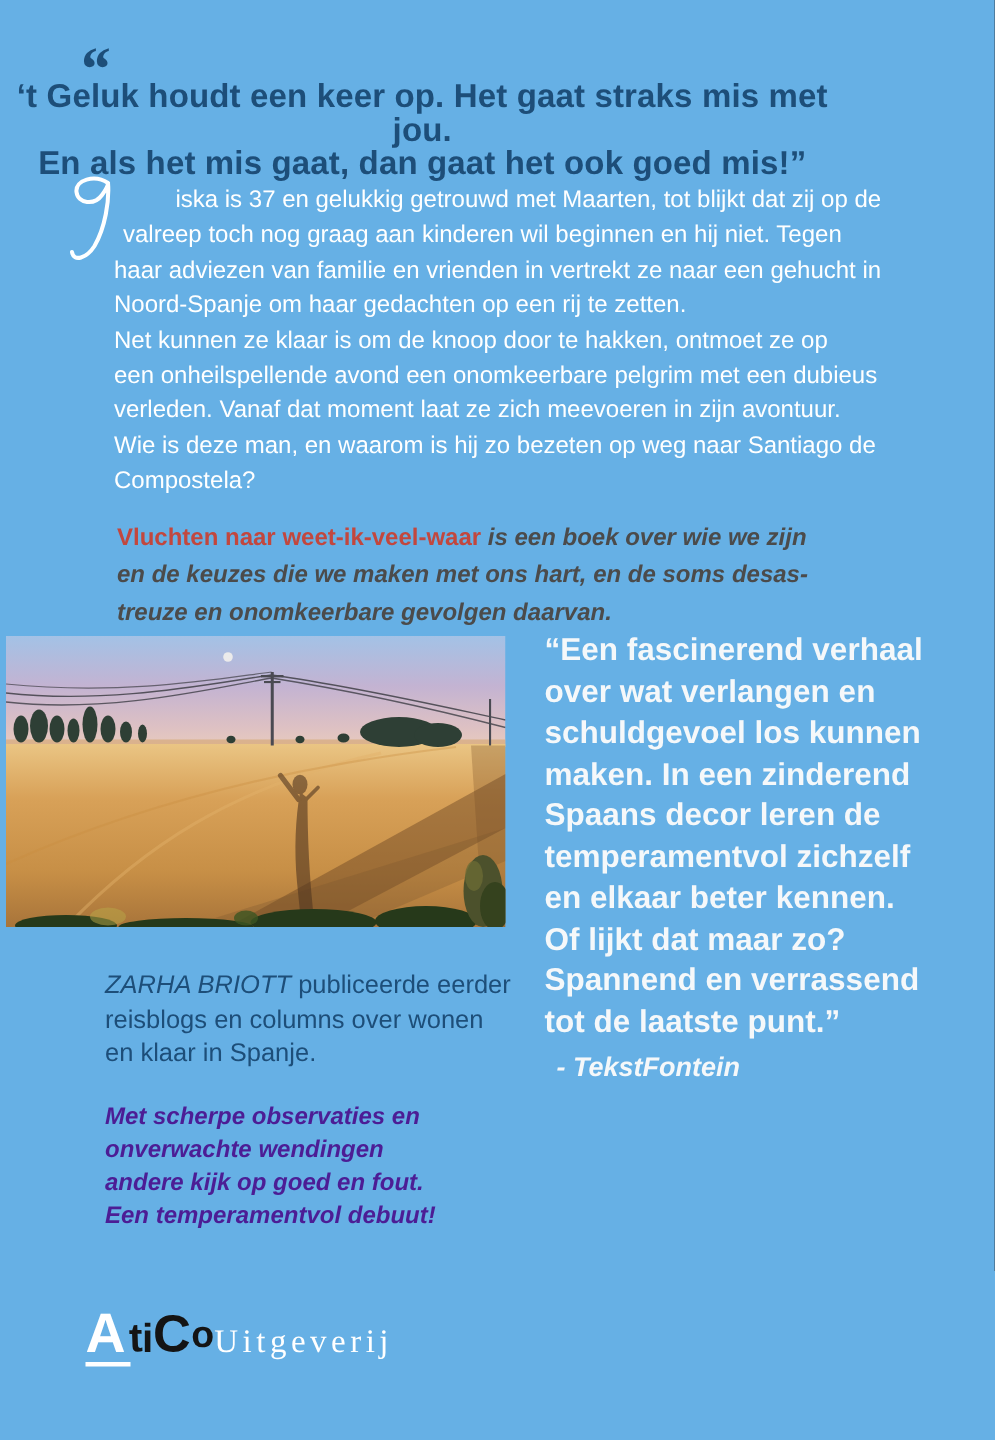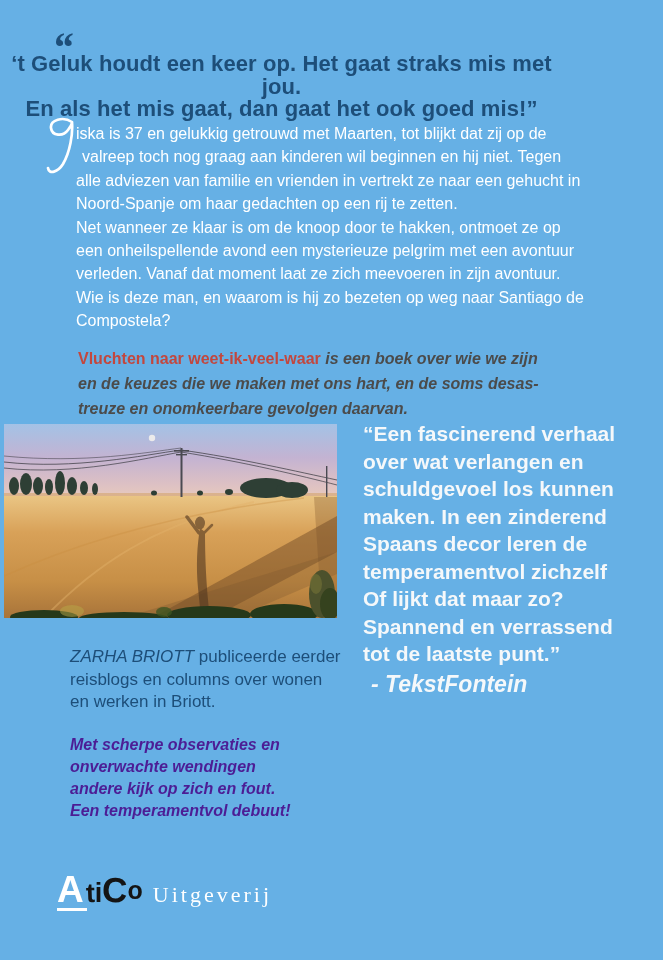--- a/index.html
+++ b/index.html
@@ -22,39 +22,39 @@
     color:#1d4e79; font-size:22px; line-height:22.5px; font-weight:600;
     letter-spacing:0.1px;
   }
 
   
   .drop-cap { left:44px; top:117px; width:34px; height:60px; }
   .synopsis {
     left:76px; top:122px; color:#ffffff;
     font-size:16px; line-height:23.4px; white-space:nowrap;
   }
-  .syn-i1 { margin-left:0; }
+  .syn-i1 { margin-left:10px;text-align:right; }
   .syn-i2 { margin-left:6px; }
 
   
   .blurb {
     left:78px; top:346px; font-size:16px; line-height:25px;
     font-style:italic; font-weight:bold; color:#4b4b4b; white-space:nowrap;
   }
   .blurb-red { color:#c2473e; font-style:normal; }
 
   
   .photo { left:4px; top:424px; width:333px; height:194px; display:block; }
 
   
   .review {
     left:363px; top:420px; color:#f5f8fa;
     font-size:21px; line-height:27.5px; white-space:nowrap; font-weight:700;
   }
-  .review-attr { margin-top:3px; padding-left:8px; font-style:italic; font-size:23px; }
+  .review-attr { margin-top:3px; padding-left:8px; font-style:italic; font-size:18px; }
 
   
   .author {
     left:70px; top:646px; color:#1d4e79;
     font-size:17px; line-height:22.7px; white-space:nowrap;
   }
   .author-name { font-style:italic;margin-top:24px; }
 
   
   .closing {
@@ -65,21 +65,21 @@
   
   .logo { left:57px; top:870px; display:flex; align-items:baseline; }
   .logo span { display:inline-block; }
   .logo-a { font-size:37px; font-weight:bold; color:#ffffff; line-height:1; }
   .logo-t { font-size:27px; font-weight:bold; color:#141414; transform:rotate(-2deg); margin-left:2px; }
   .logo-i { font-size:27px; font-weight:bold; color:#141414; }
   .logo-c { font-size:35px; font-weight:bold; color:#141414; transform:rotate(1.5deg); }
   .logo-o { font-size:25px; font-weight:bold; color:#141414; transform:translateY(-3px); }
   .logo-suffix {
     font-family:"Liberation Serif", serif; font-size:22px; color:#ffffff;
-    letter-spacing:3px; margin-left:10px;
+    letter-spacing:3px; 
   }
   .logo-underline { left:57px; top:908px; width:30px; height:3px; background:#ffffff; }
 </style>
 </head>
 <body>
 
 <div id="page">
 
   <div class="abs quote-mark">“</div>
   <div class="abs top-quote">
@@ -88,24 +88,24 @@
   </div>
 
   <svg class="abs drop-cap" viewBox="0 0 34 60" role="img" aria-label="J">
     <path d="M28 5 C19 -1 6 3 7 11 C8 19 19 20 24 13 C27 9 28 6 28 5
              C29 17 26 35 19 47 C14 55 5 58 4 51" fill="none" stroke="#ffffff" stroke-width="2.7" stroke-linecap="round" stroke-linejoin="round"></path>
   </svg>
 
   <div class="abs synopsis">
     <div class="syn-i1">iska is 37 en gelukkig getrouwd met Maarten, tot blijkt dat zij op de</div>
     <div class="syn-i2">valreep toch nog graag aan kinderen wil beginnen en hij niet. Tegen</div>
-    <div>alle adviezen van familie en vrienden in vertrekt ze naar een gehucht in</div>
+    <div>haar adviezen van familie en vrienden in vertrekt ze naar een gehucht in</div>
     <div>Noord-Spanje om haar gedachten op een rij te zetten.</div>
-    <div>Net wanneer ze klaar is om de knoop door te hakken, ontmoet ze op</div>
-    <div>een onheilspellende avond een mysterieuze pelgrim met een avontuur</div>
+    <div>Net kunnen ze klaar is om de knoop door te hakken, ontmoet ze op</div>
+    <div>een onheilspellende avond een onomkeerbare pelgrim met een dubieus</div>
     <div>verleden. Vanaf dat moment laat ze zich meevoeren in zijn avontuur.</div>
     <div>Wie is deze man, en waarom is hij zo bezeten op weg naar Santiago de</div>
     <div>Compostela?</div>
   </div>
 
   <div class="abs blurb">
     <div>
       <span class="blurb-red">Vluchten naar weet-ik-veel-waar</span><span>  is een boek over wie we zijn</span>
     </div>
     <div>en de keuzes die we maken met ons hart, en de soms desas-</div>
@@ -189,38 +189,39 @@
     <ellipse cx="160" cy="188" rx="8" ry="5" fill="#3c5522" opacity="0.8"></ellipse>
   </svg>
 
   <div class="abs review">
     <div>“Een fascinerend verhaal</div>
     <div>over wat verlangen en</div>
     <div>schuldgevoel los kunnen</div>
     <div>maken. In een zinderend</div>
     <div>Spaans decor leren de</div>
     <div>temperamentvol zichzelf</div>
+    <div>en elkaar beter kennen.</div>
     <div>Of lijkt dat maar zo?</div>
     <div>Spannend en verrassend</div>
     <div>tot de laatste punt.”</div>
     <div class="review-attr">- TekstFontein</div>
   </div>
 
   <div class="abs author">
     <div>
       <span class="author-name">ZARHA BRIOTT</span><span> publiceerde eerder</span>
     </div>
     <div>reisblogs en columns over wonen</div>
-    <div>en werken in Briott.</div>
+    <div>en klaar in Spanje.</div>
   </div>
 
   <div class="abs closing">
     <div>Met scherpe observaties en</div>
     <div>onverwachte wendingen</div>
-    <div>andere kijk op zich en fout.</div>
+    <div>andere kijk op goed en fout.</div>
     <div>Een temperamentvol debuut!</div>
   </div>
 
   <div class="abs logo">
     <span class="logo-a">A</span>
     <span class="logo-t">t</span>
     <span class="logo-i">i</span>
     <span class="logo-c">C</span>
     <span class="logo-o">o</span>
     <span class="logo-suffix">Uitgeverij</span>

